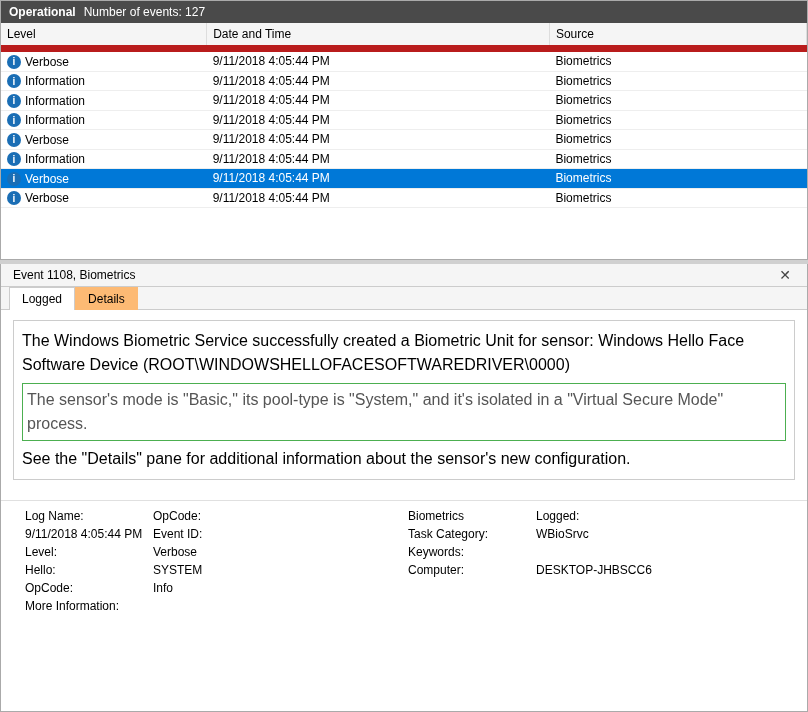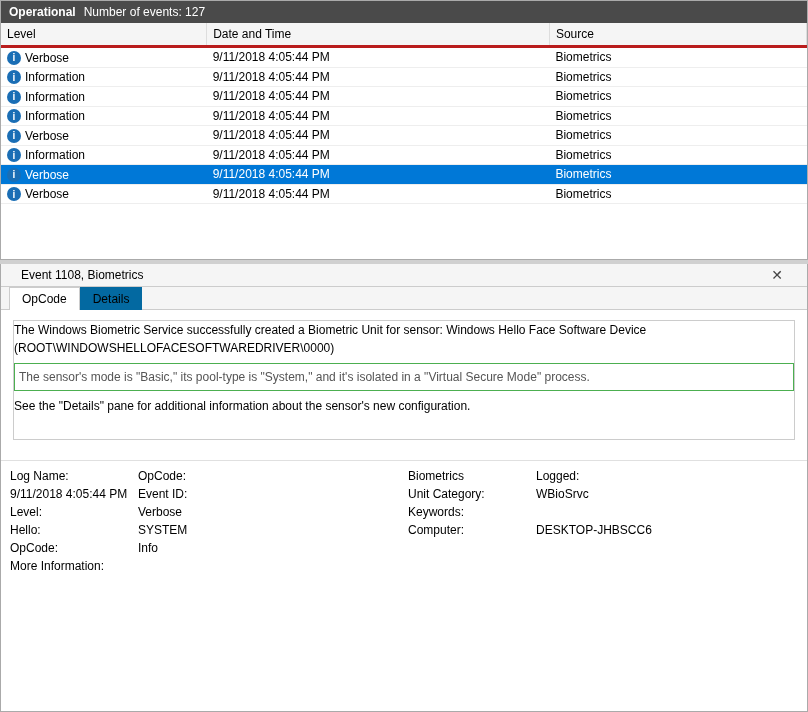--- a/index.html
+++ b/index.html
@@ -35,21 +35,21 @@
     }
 
     .event-table {
       width: 100%;
       border-collapse: collapse;
       table-layout: fixed;
     }
 
     .event-table thead tr {
       background: #f5f5f5;
-      border-bottom: 3px solid #b91c1c;
+      border-bottom: 7px solid #b91c1c;
     }
 
     .event-table thead th {
       text-align: left;
       padding: 4px 6px;
       font-weight: normal;
       color: #000;
       border-right: 1px solid #ddd;
       font-size: 12px;
     }
@@ -108,21 +108,21 @@
       background: #fff;
       border: 1px solid #aaa;
       border-top: none;
       margin-top: 0;
       flex: 1;
     }
 
     .detail-header {
       background: #f5f5f5;
       border-bottom: 1px solid #ccc;
-      padding: 4px 20px;
+      padding: 4px 12px;
       display: flex;
       align-items: center;
       justify-content: space-between;
     }
 
     .detail-header-title {
       font-size: 12px;
       font-weight: normal;
     }
 
@@ -143,51 +143,52 @@
       background: #f5f5f5;
     }
 
     .tab {
       padding: 4px 12px;
       font-size: 12px;
       cursor: pointer;
       border: 1px solid transparent;
       border-bottom: none;
       margin-bottom: -1px;
-      background: #0369a1;
+      background: #fdba74;
     }
 
     .tab.active {
       background: #fff;
       border-color: #ccc;
       border-bottom-color: #fff;
     }
 
     .tab-content {
       padding: 10px 12px;
     }
 
     .event-description-box {
       border: 1px solid #ccc;
-      font-size: 12px;
+      padding: 8px;
+      font-size: 16px;
       min-height: 120px;
       background: #fff;
       line-height: 1.5;
       margin-bottom: 10px;
     }
 
     .event-description-box .highlight-green {
       border: 1px solid #4CAF50;
       padding: 4px;
       margin: 6px 0;
       color: #555;
     }
 
     .event-meta {
-      padding: 0 9px 10px;
+      padding: 0 24px 10px;
       display: grid;
       grid-template-columns: 120px 1fr 120px 1fr;
       row-gap: 4px;
       column-gap: 8px;
       font-size: 12px;
       border-top: 1px solid #e0e0e0;
       padding-top: 8px;
     }
 
     .meta-label {
@@ -323,40 +324,40 @@
   </div>
 
   <div class="separator"></div>
 
   <div class="detail-panel">
     <div class="detail-header">
       <span class="detail-header-title">Event 1108, Biometrics</span>
       <button class="close-btn">✕</button>
     </div>
     <div class="tabs">
-      <div class="tab active">OpCode</div>
+      <div class="tab active">Logged</div>
       <div class="tab">Details</div>
     </div>
     <div class="tab-content">
       <div class="event-description-box">
         <div>The Windows Biometric Service successfully created a Biometric Unit for sensor: Windows Hello Face Software Device (ROOT\WINDOWSHELLOFACESOFTWAREDRIVER\0000)</div>
         <div class="highlight-green">The sensor's mode is "Basic," its pool-type is "System," and it's isolated in a "Virtual Secure Mode" process.</div>
         <div>See the "Details" pane for additional information about the sensor's new configuration.</div>
       </div>
     </div>
     <div class="event-meta">
       <span class="meta-label">Log Name:</span>
 
       <span class="meta-label">OpCode:</span>
       <span class="meta-value">Biometrics</span>
       <span class="meta-label">Logged:</span>
       <span class="meta-value">9/11/2018 4:05:44 PM</span>
 
       <span class="meta-label">Event ID:</span>
-      <span class="meta-label">Unit Category:</span>
+      <span class="meta-label">Task Category:</span>
       <span class="meta-value">WBioSrvc</span>
 
       <span class="meta-label">Level:</span>
       <span class="meta-value">Verbose</span>
       <span class="meta-label">Keywords:</span>
       <span class="meta-value"></span>
 
       <span class="meta-label">Hello:</span>
       <span class="meta-value">SYSTEM</span>
       <span class="meta-label">Computer:</span>

